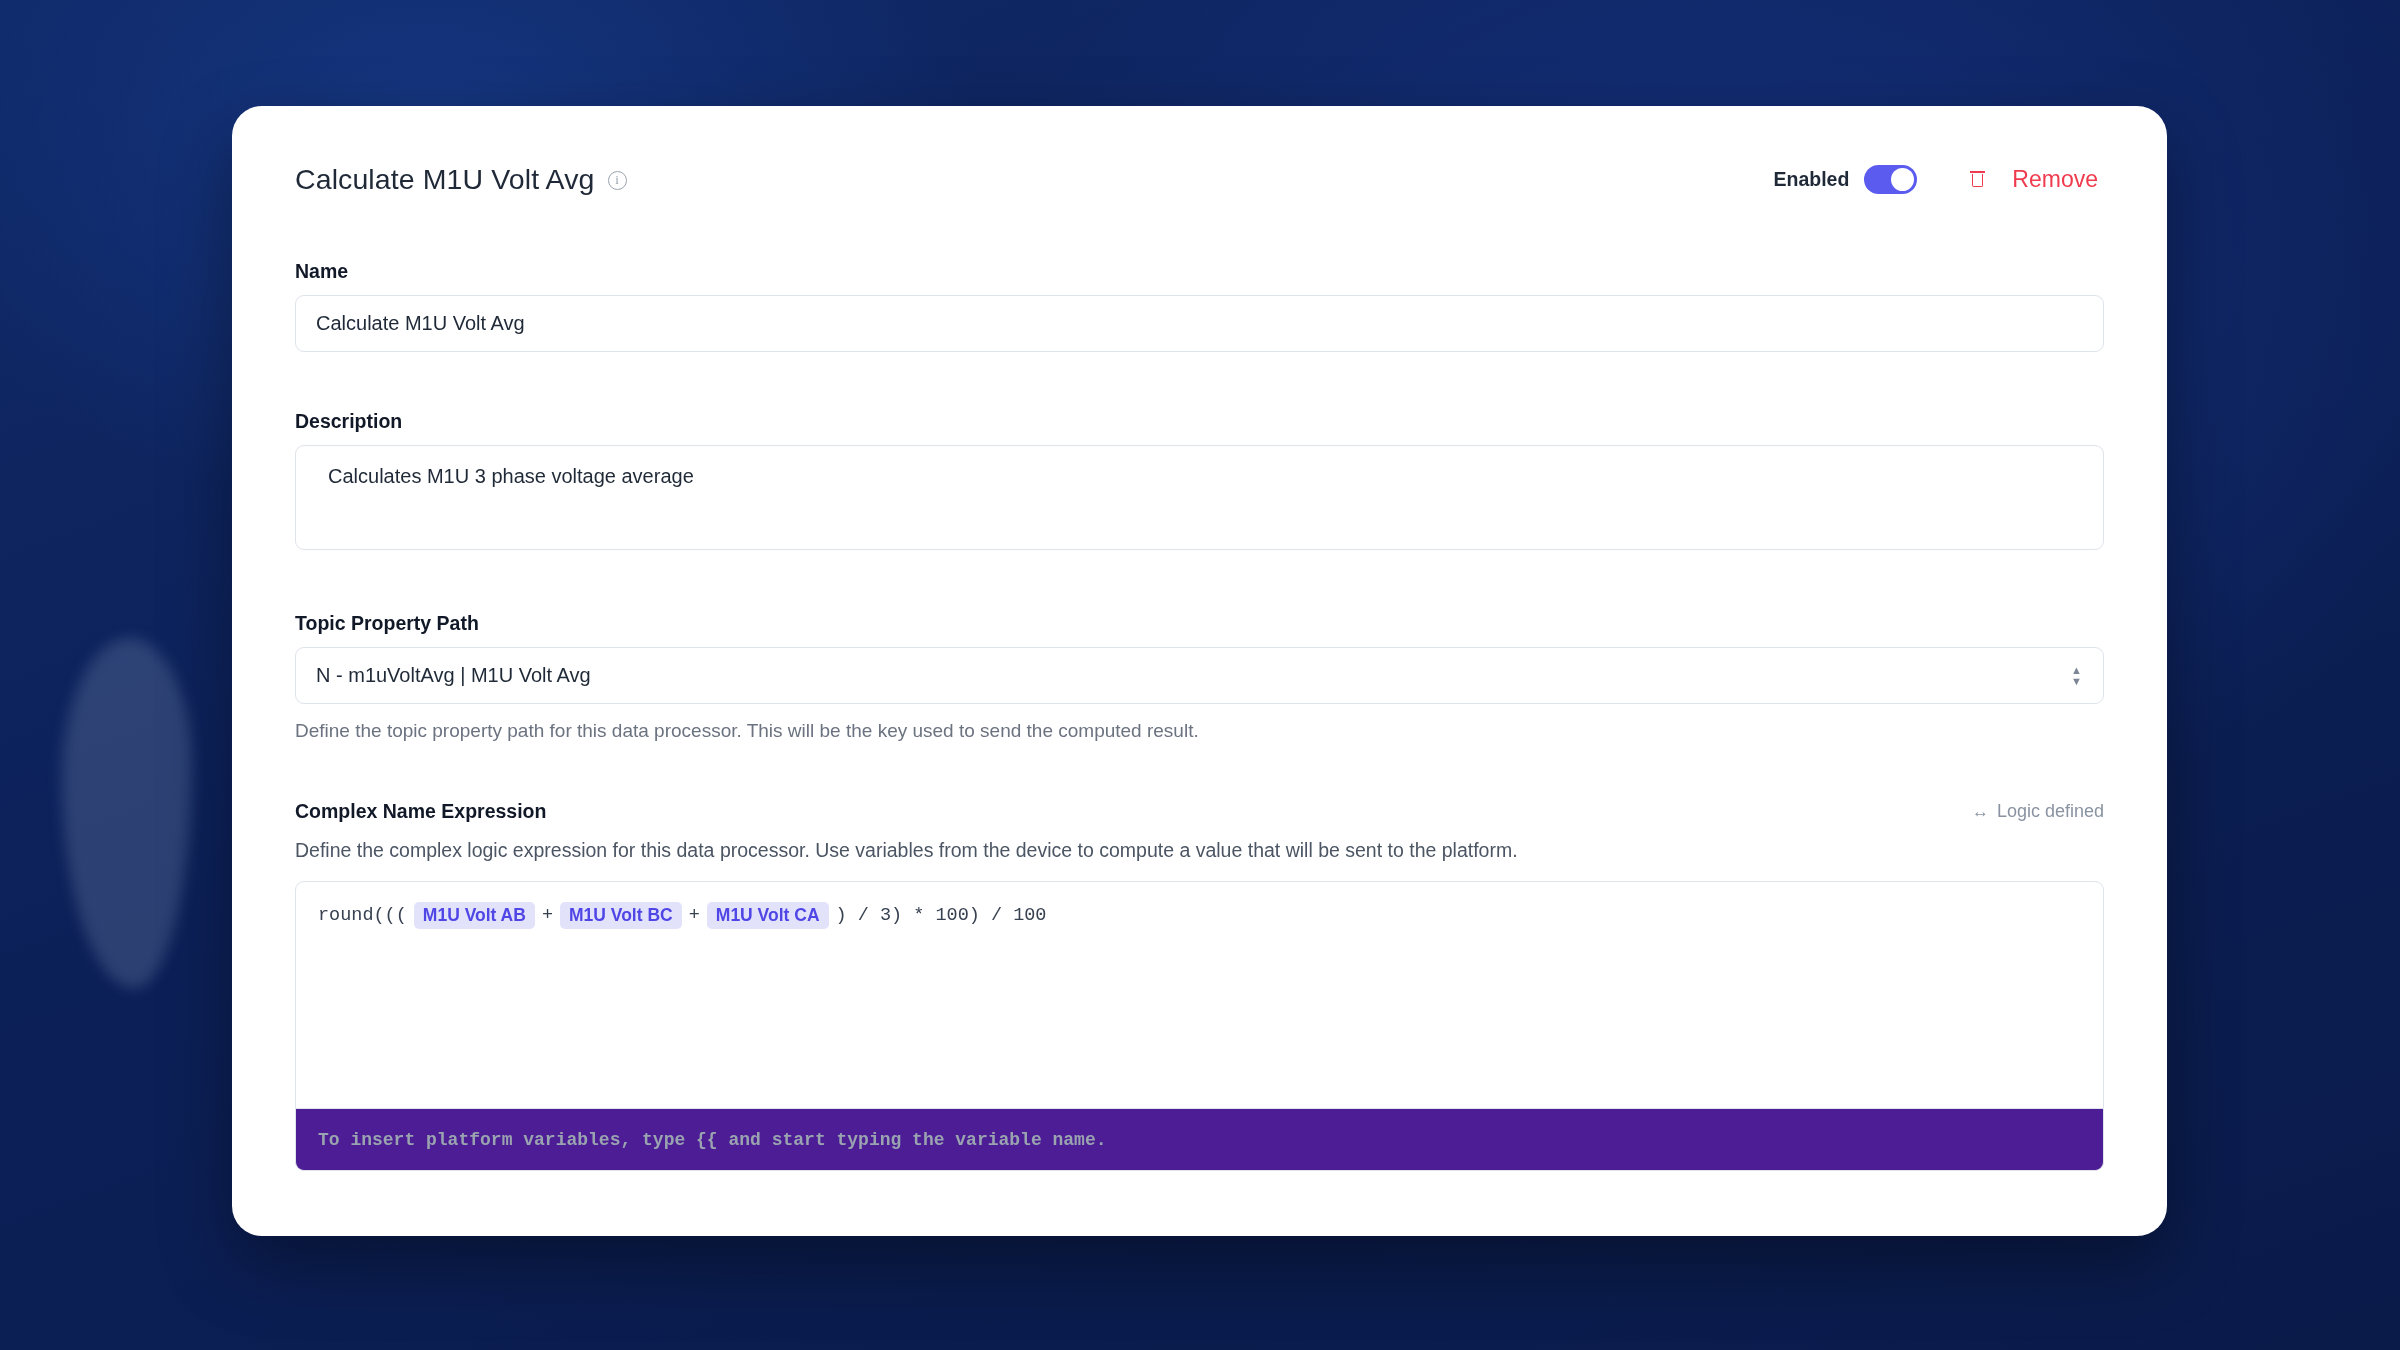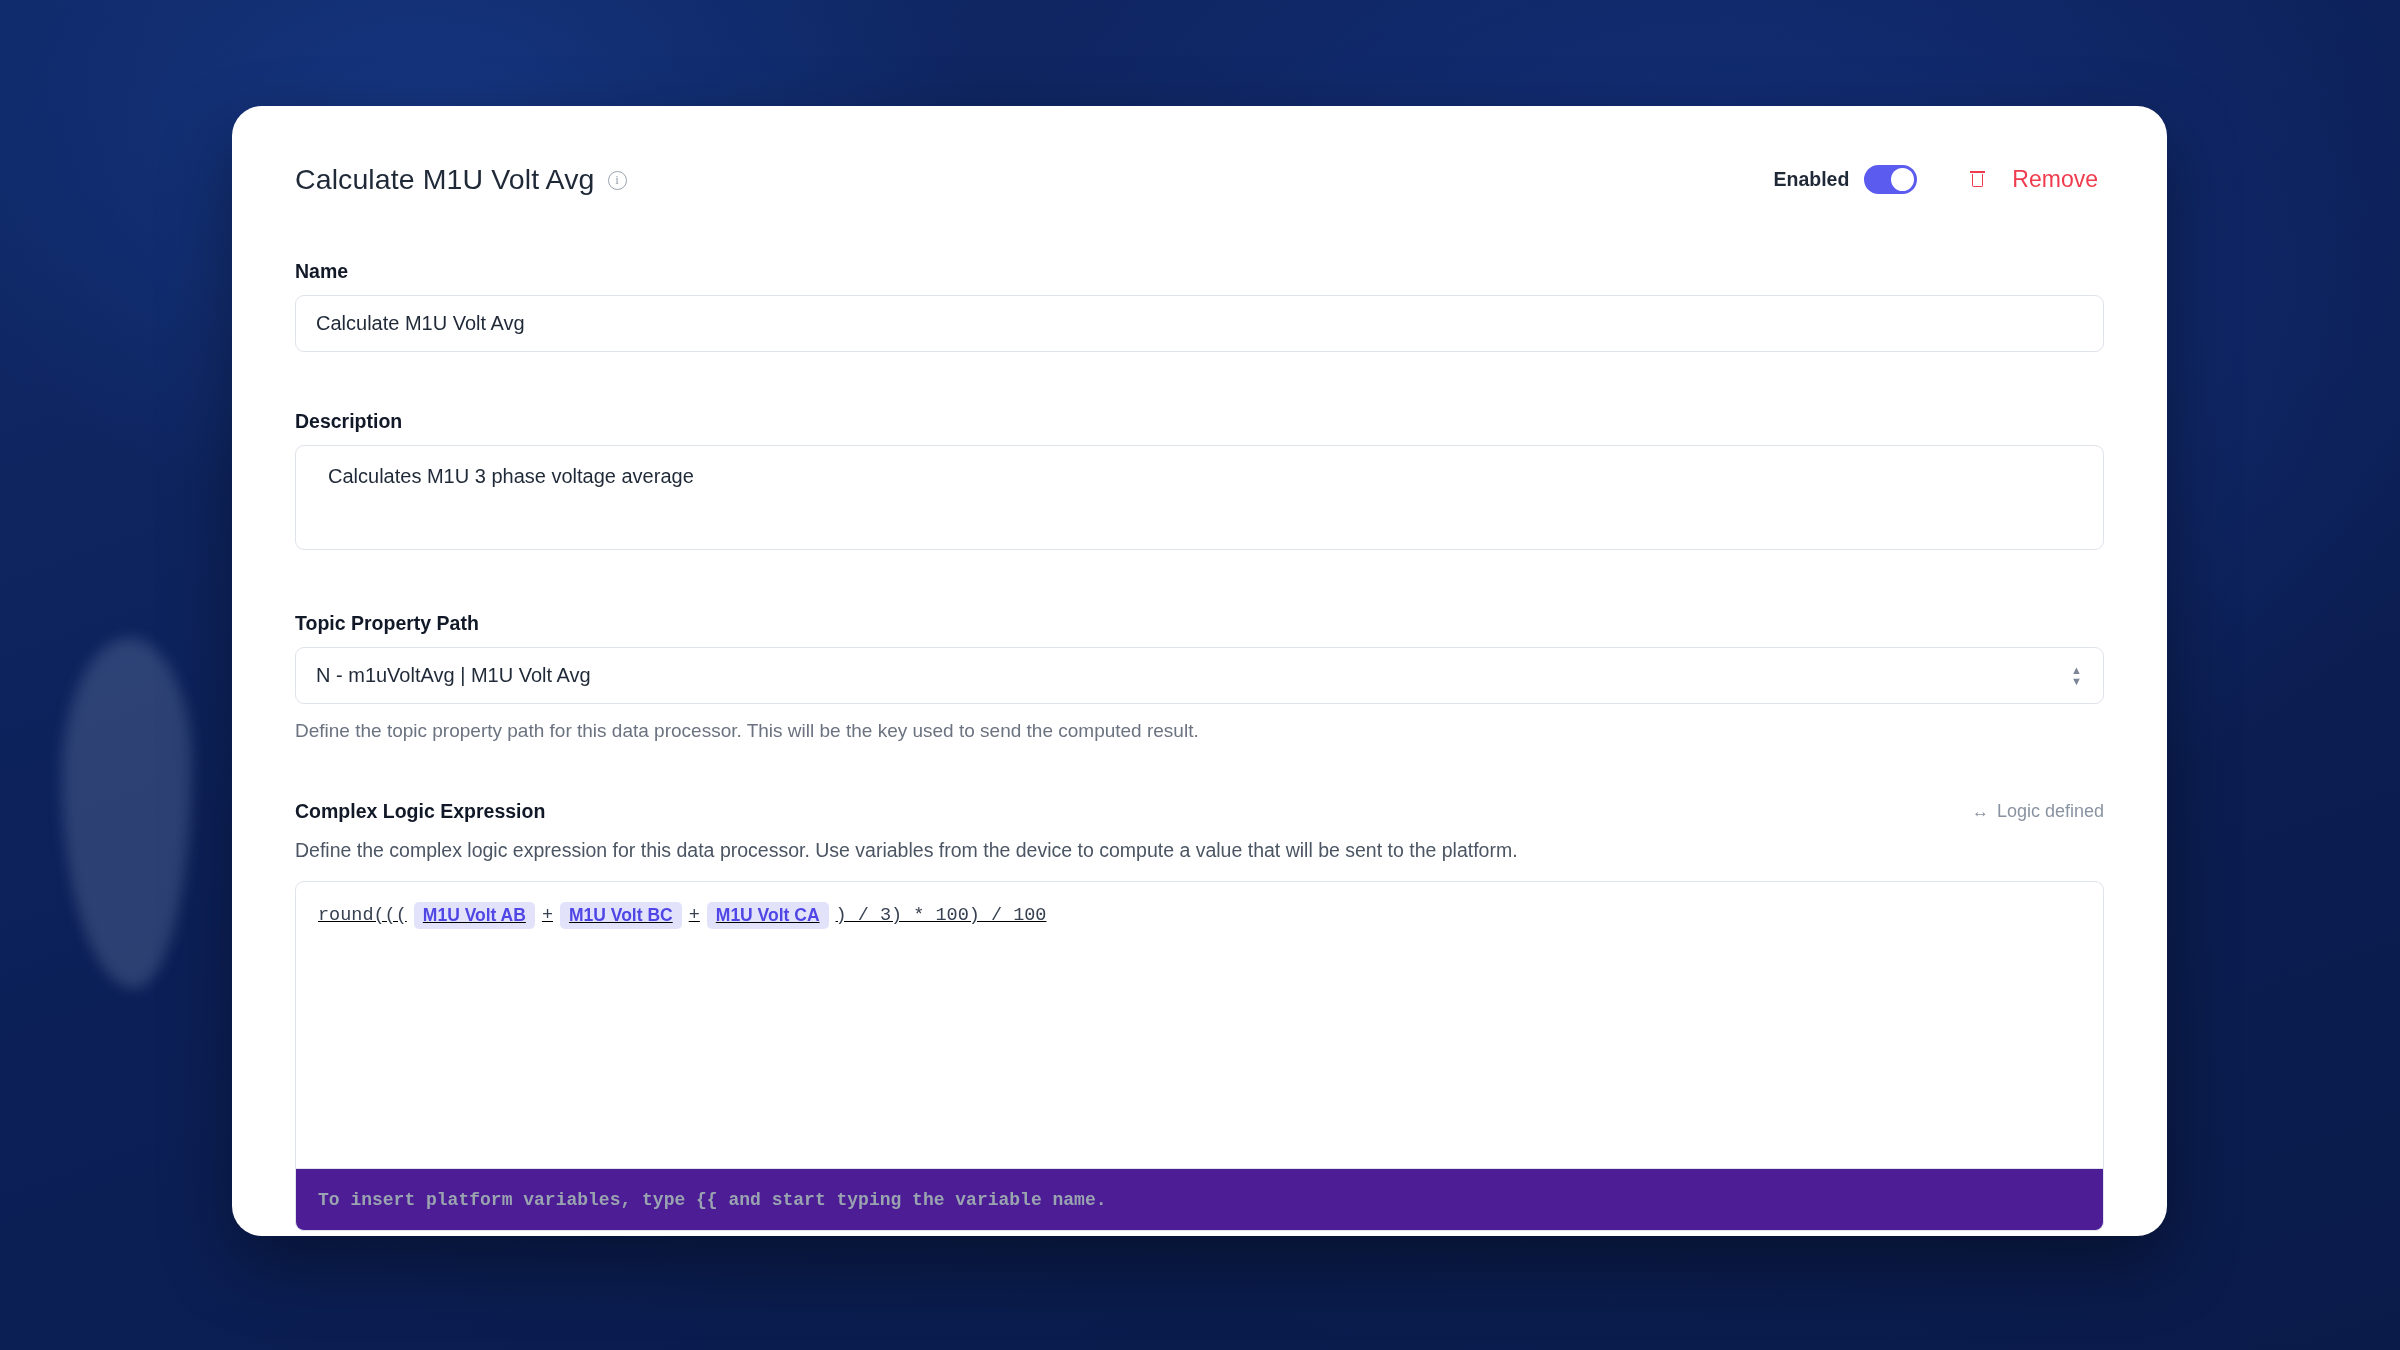--- a/index.html
+++ b/index.html
@@ -225,26 +225,25 @@
     color: #8a93a2;
   }
   .expr-desc {
     font-size: 19.5px;
     color: #4b5563;
     margin-top: 16px;
     margin-bottom: 19px;
   }
   .expr-box {
     width: 100%;
-    height: 288px;
+    height: 228px;
     border: 1px solid #dfe3ea;
     border-radius: 9px 9px 0 0;
     padding: 20px 22px;
     background: #fff;
-    text-decoration: underline;
   }
   .expr-line {
     font-family: "Liberation Mono", monospace;
     font-size: 18.5px;
     color: #374151;
     display: flex;
     align-items: center;
     flex-wrap: wrap;
     gap: 2px;
   }
@@ -325,21 +324,21 @@
         <div class="select-arrows">
           <span>▲</span>
             <span>▼</span>
         </div>
       </div>
       <div class="helper">Define the topic property path for this data processor. This will be the key used to send the computed result.</div>
     </div>
 
     <div class="group">
       <div class="expr-header">
-        <div class="field-label" style="margin-bottom:0">Complex Logic Expression</div>
+        <div class="field-label" style="margin-bottom:0">Complex Name Expression</div>
         <div class="logic-defined">
           <span class="code-arrows">↔</span>
           <span>Logic defined</span>
         </div>
       </div>
       <div class="expr-desc">Define the complex logic expression for this data processor. Use variables from the device to compute a value that will be sent to the platform.</div>
       <div class="expr-box">
         <div class="expr-line">
           <span>round(((</span>
           <span class="token-chip">M1U Volt AB</span>

